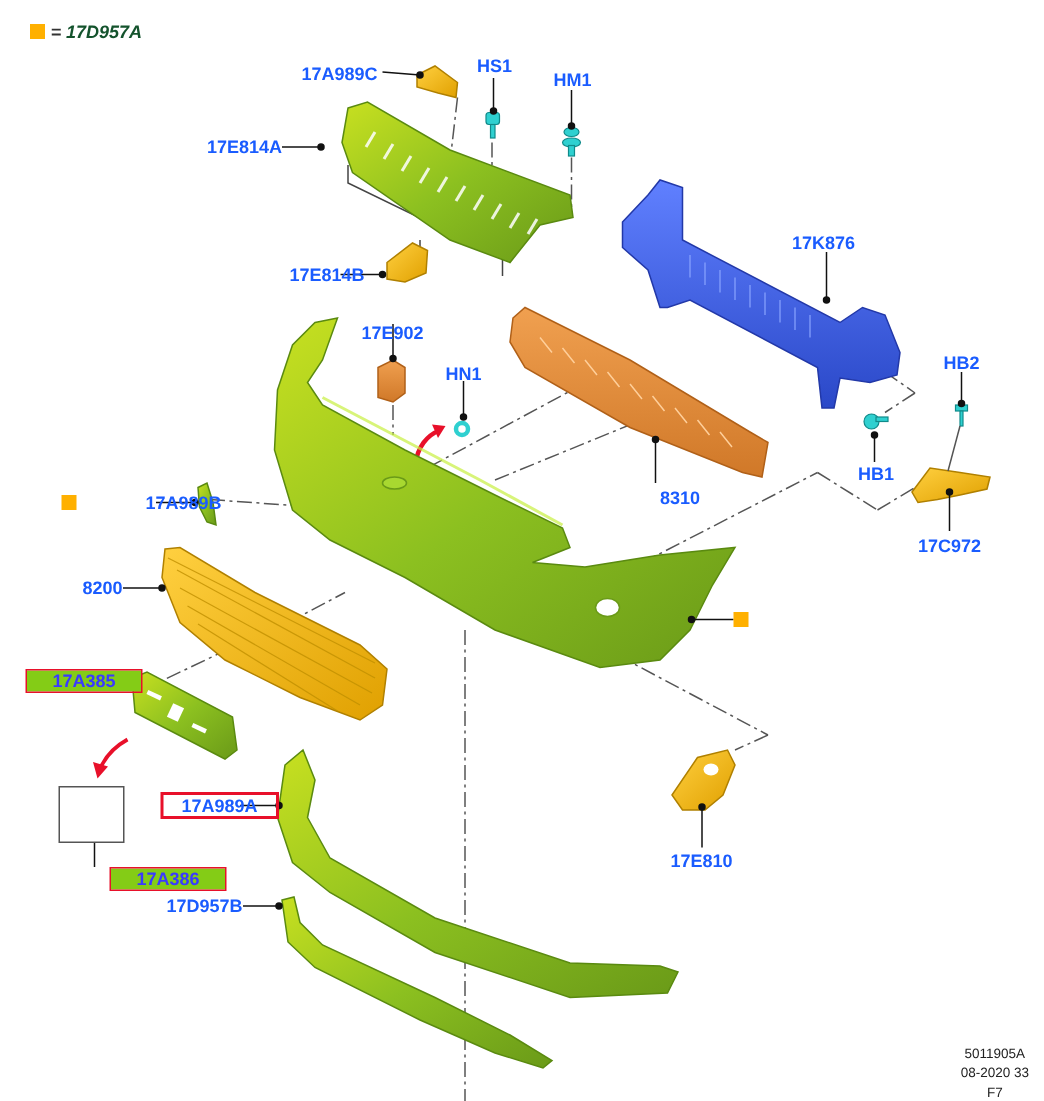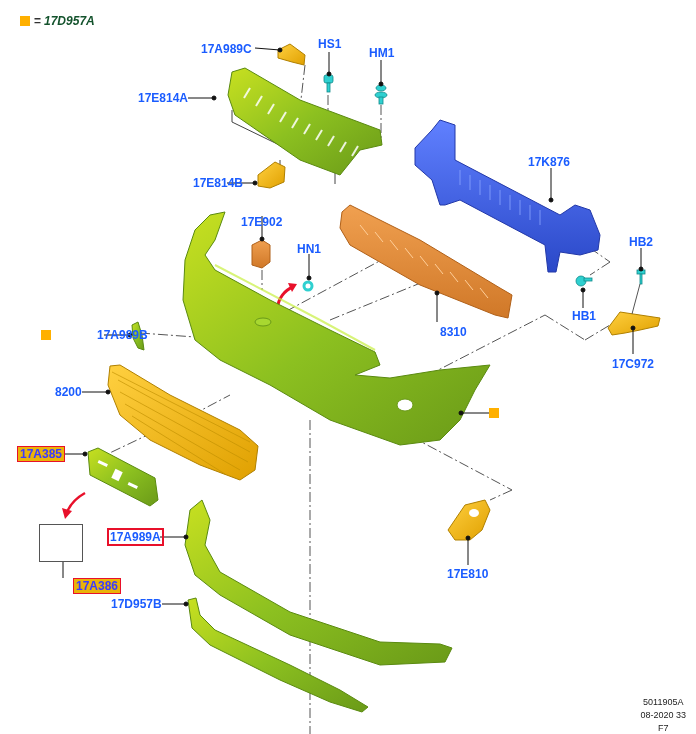--- a/index.html
+++ b/index.html
@@ -1,22 +1,22 @@
 <!DOCTYPE html>
 <html><head>
 <meta charset="utf-8">
 <style>
   html, body { margin: 0; padding: 0; background: #ffffff; }
   body { width: 696px; height: 734px; position: relative; overflow: hidden;
          font-family: "Liberation Sans", sans-serif; }
   #diagram { position: absolute; left: 0; top: 0; width: 696px; height: 734px; }
   .lbl { position: absolute; font-family: Liberation Sans, sans-serif; font-weight: bold;
          font-size: 12px; color: #1a5cff; white-space: nowrap; line-height: 14px; cursor: pointer; }
-  .lbl.hl { background: #eab308; color: #3a3aff; outline: 1px solid #e8102a; padding: 0 2px; }
-  .lbl.boxed { outline: 2px solid #e8102a; outline-offset: 0px; padding: 0 1px; }
+  .lbl.hl { background: #84cc16; color: #3a3aff; outline: 1px solid #e8102a; padding: 0 17px; }
+  .lbl.boxed { outline: 2px solid #e8102a; outline-offset: 0px; padding: 0 12px; }
   .legend { position: absolute; left: 20px; top: 14px; font-weight: bold; font-size: 12px;
             font-family: "Liberation Sans", sans-serif; line-height: 14px; }
   .legend .sq { display: inline-block; width: 10px; height: 10px; background: #ffb000;
                 vertical-align: -1px; margin-right: 4px; }
   .legend .eq { color: #333; margin-right: 3px; }
   .legend .code { color: #14532d; font-style: italic; }
   .marker { position: absolute; width: 10px; height: 10px; background: #ffb000; }
   .footer { position: absolute; right: 10px; top: 696px; text-align: center;
             font-family: "Liberation Sans", sans-serif; font-size: 9px; color: #222; line-height: 13px; }
   .fastbox { position: absolute; left: 39px; top: 524px; width: 44px; height: 38px;

